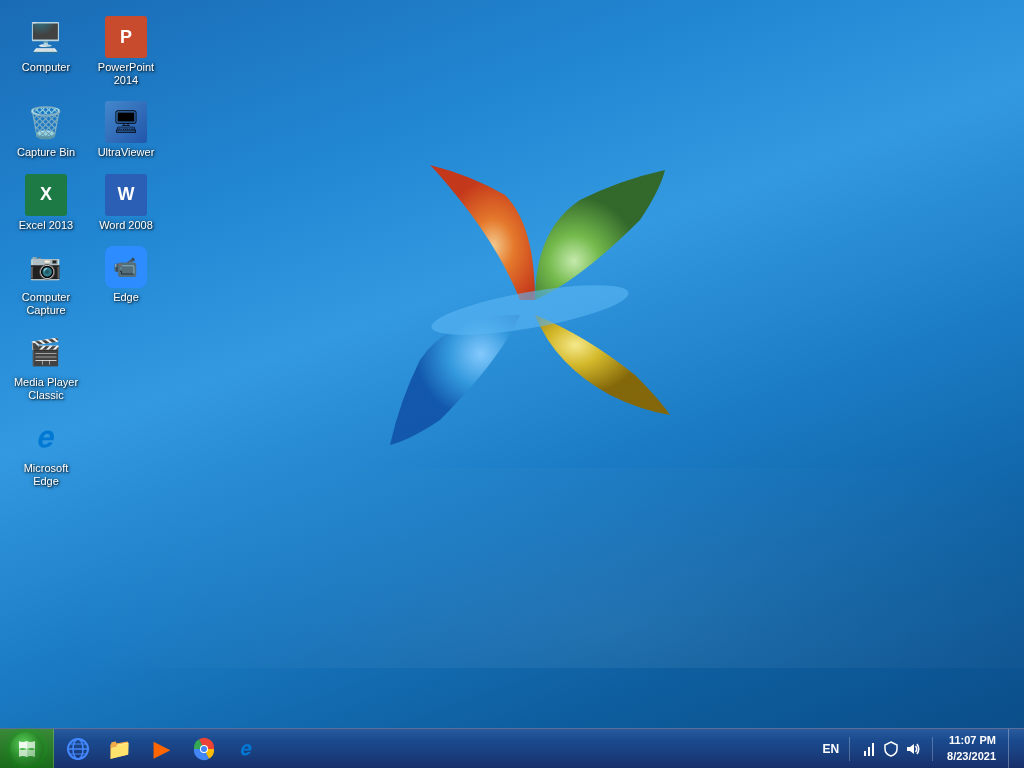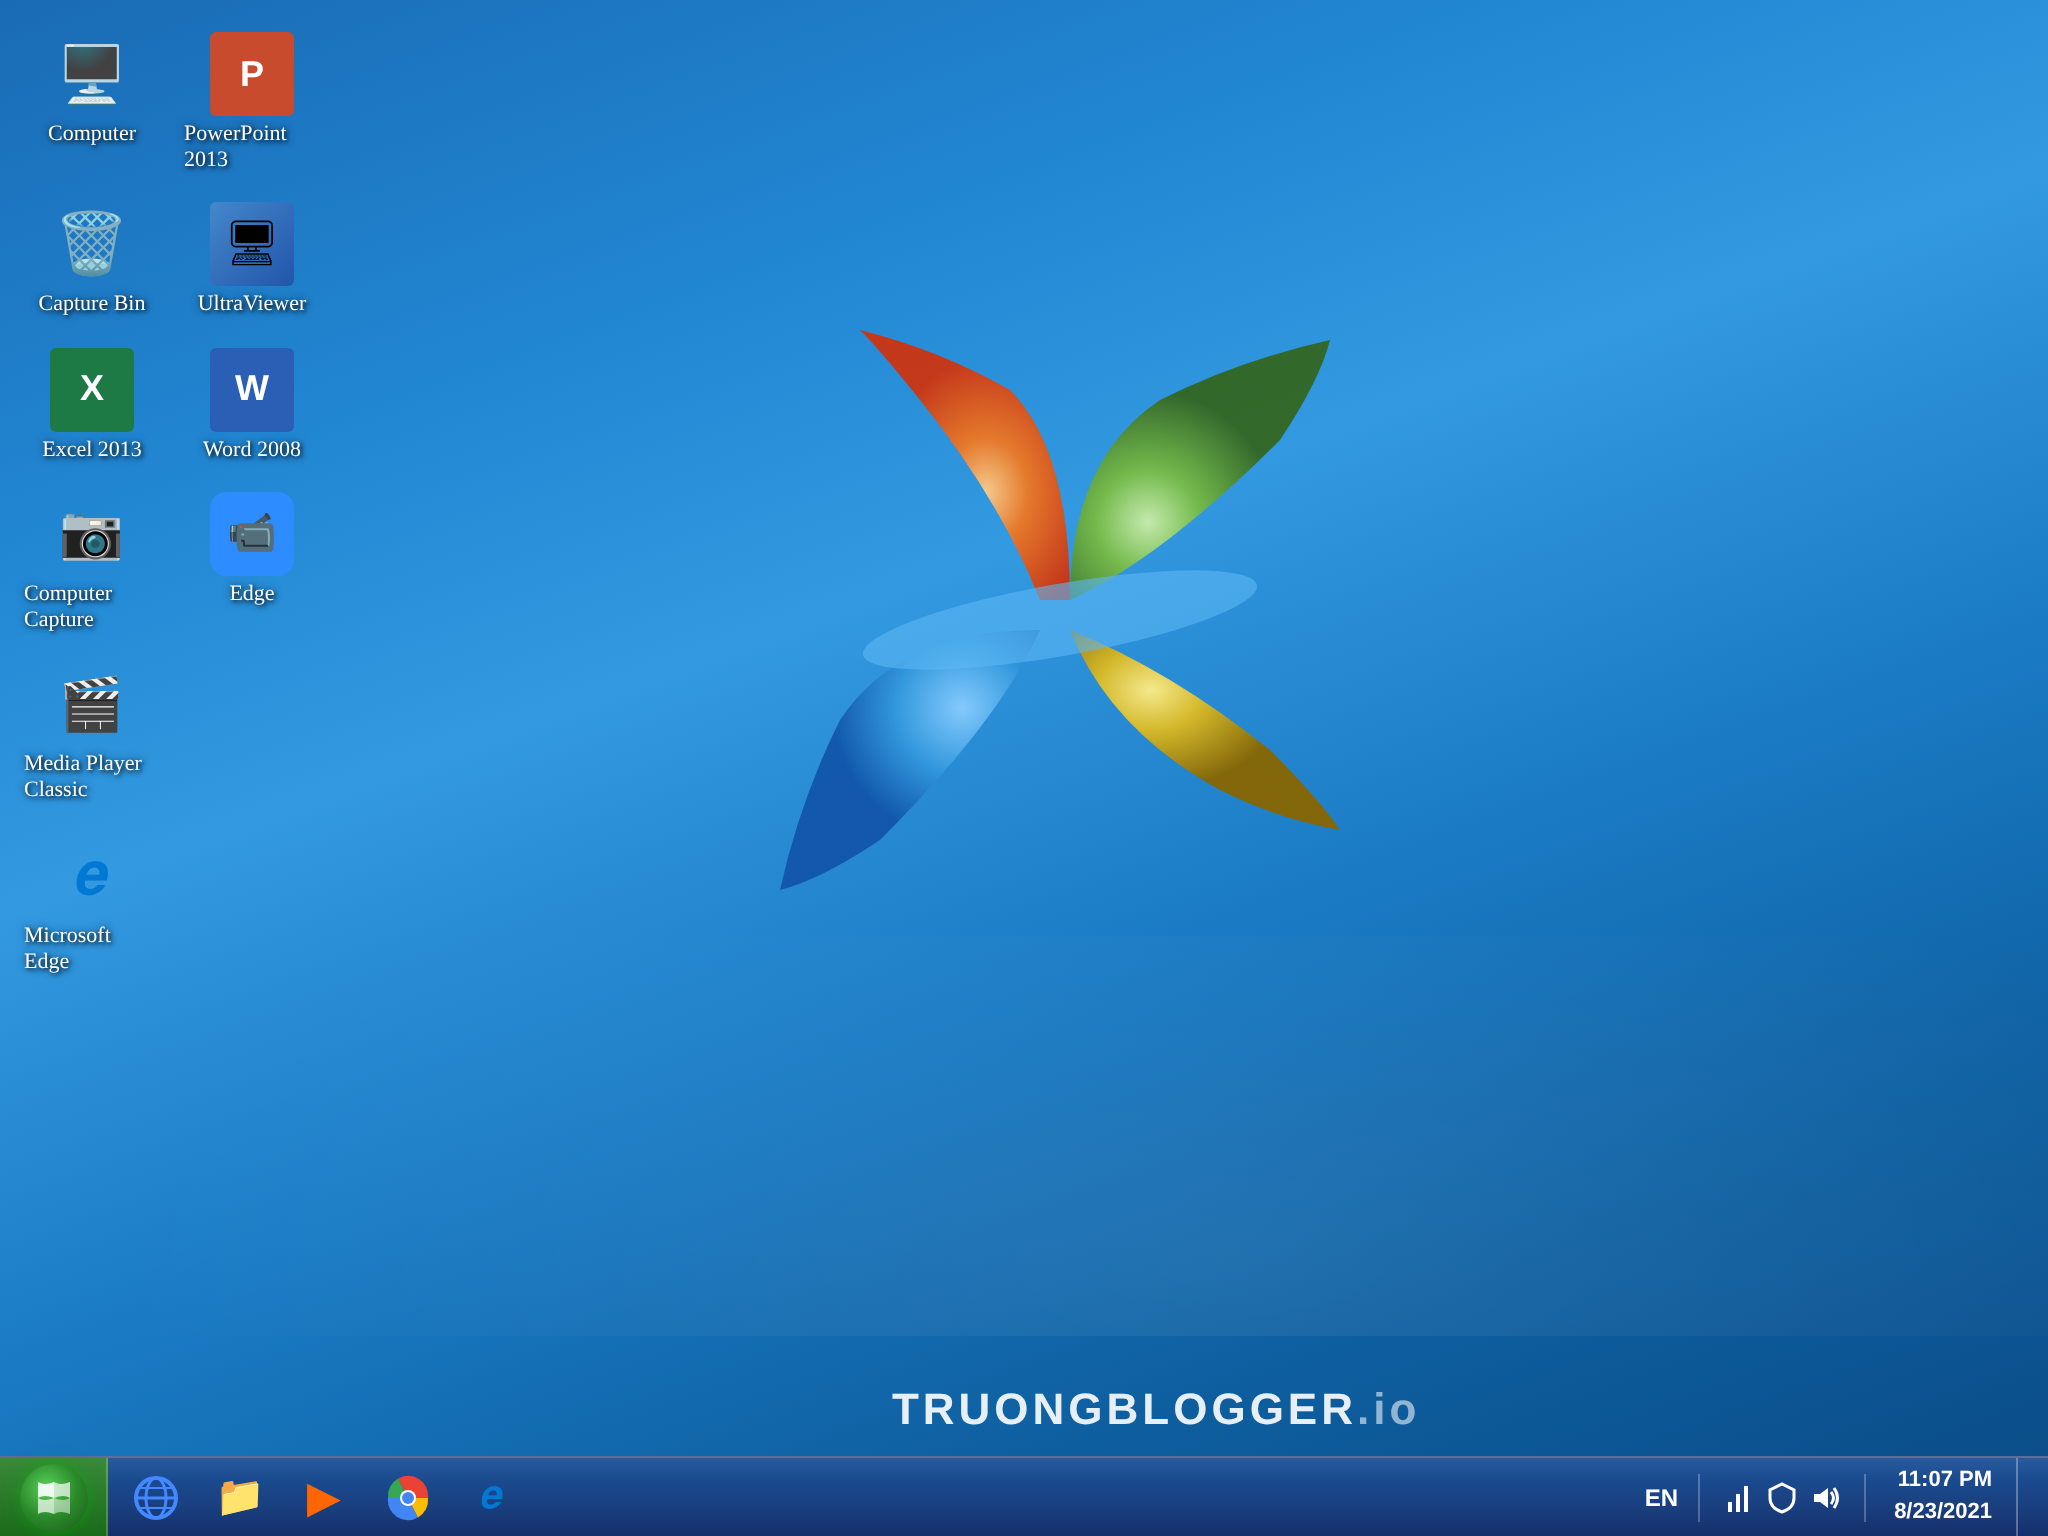--- a/index.html
+++ b/index.html
@@ -59,24 +59,24 @@
       display: flex;
       align-items: center;
       justify-content: center;
       font-size: 30px;
       margin-bottom: 3px;
     }
 
     .icon-label {
       color: white;
       font-size: 11px;
+      text-align: center;
       line-height: 1.2;
       text-shadow: 1px 1px 2px rgba(0,0,0,0.8), 0 0 4px rgba(0,0,0,0.6);
       word-break: break-word;
-      font-family: Liberation Serif, serif;
     }
 
     
     #taskbar {
       position: absolute;
       bottom: 0;
       left: 0;
       width: 100%;
       height: 40px;
       background: linear-gradient(to bottom, #2a5a9e 0%, #1a4a8e 30%, #1a4080 60%, #162f6b 100%);
@@ -312,38 +312,35 @@
         <stop offset="100%" stop-color="#cc3311"></stop>
       </radialGradient>
       <radialGradient id="yellowGrad" cx="30%" cy="30%">
         <stop offset="0%" stop-color="#ffee88"></stop>
         <stop offset="40%" stop-color="#ddbb22"></stop>
         <stop offset="100%" stop-color="#886600"></stop>
       </radialGradient>
     </defs>
   </svg>
 
-  <div class="tray-watermark">
-    <span>TRUONGBLOGGER</span><span style="color:rgba(255,255,255,0.55)">.io</span>
-  </div>
 
   <div class="desktop-icons">
 
     <div style="display:flex;flex-direction:row;gap:4px;">
       <div class="icon-item">
         <div class="icon-img computer-icon">🖥️</div>
         <span class="icon-label">Computer</span>
       </div>
       <div class="icon-item">
         <div class="icon-img">
           <div class="ppt-icon-wrap">
             <span style="color:white;font-size:18px;font-weight:bold;">P</span>
           </div>
         </div>
-        <span class="icon-label">PowerPoint 2013</span>
+        <span class="icon-label">PowerPoint 2014</span>
       </div>
     </div>
 
     <div style="display:flex;flex-direction:row;gap:4px;">
       <div class="icon-item">
         <div class="icon-img recycle-icon">🗑️</div>
         <span class="icon-label">Capture Bin</span>
       </div>
       <div class="icon-item">
         <div class="icon-img">

